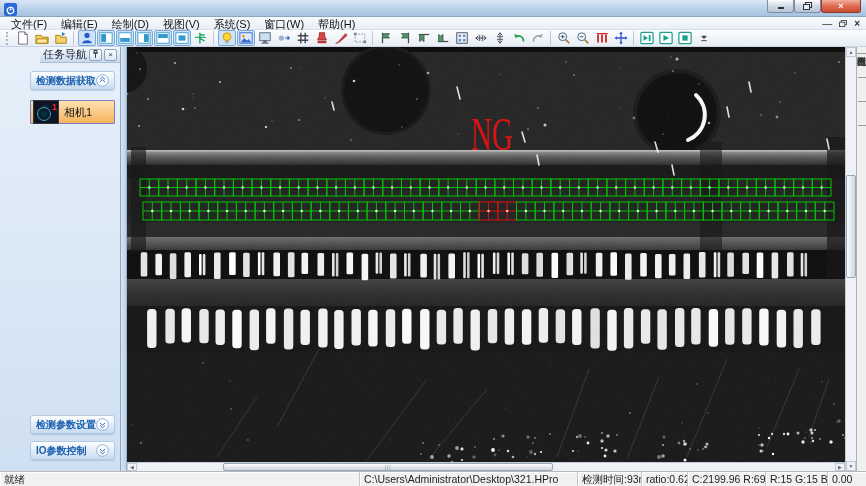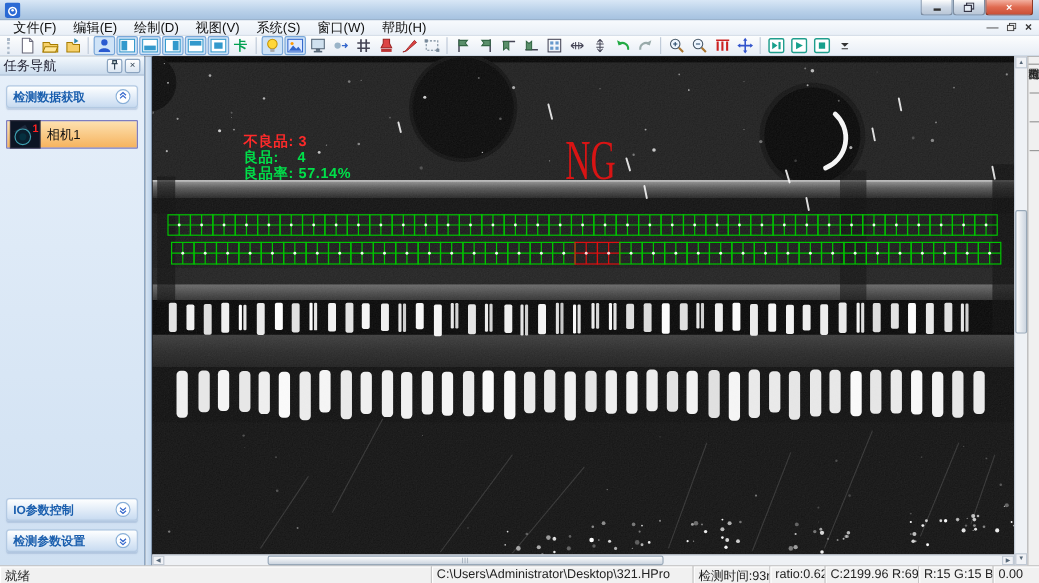--- a/index.html
+++ b/index.html
@@ -24,21 +24,21 @@
   .toolbar{height:17px;background:linear-gradient(#fcfdfe,#e7edf5);display:flex;align-items:center;padding:0 2px 0 6px;border-bottom:1px solid #c9d4e2;}
   .tb-grip{width:3px;height:13px;border-left:2px dotted #aab8c8;margin-right:4px;}
   .tsep{width:1px;height:14px;background:#c0cbd9;margin:0 3px;}
   .ticon{width:18px;height:16px;display:flex;align-items:center;justify-content:center;flex:0 0 auto;margin:0 0.5px;}
   .ticon svg{width:14px;height:14px;display:block;}
   .ticon.on{background:#cfe3f7;border:1px solid #7aa7d8;border-radius:2px;}
   .ticon.card{font-size:11px;font-weight:bold;color:#00a050;}
 
   
   .content{display:flex;height:424px;background:#000;}
-  .sidebar{width:121px;background:linear-gradient(#e7f0fa,#cfe0f2);border-right:1px solid #8fa8c4;display:flex;flex-direction:column;}
+  .sidebar{width:121px;background:linear-gradient(#e7f0fa,#cfe0f2);border-right:1px solid #8fa8c4;display:flex;flex-direction:column;align-items:flex-end;}
   .sb-title{height:16px;background:linear-gradient(#f4f9fd,#c9daec);border-bottom:1px solid #a8bcd2;display:flex;align-items:center;padding:0 3px;font-size:11px;color:#223;}
   .sb-title .lbl{flex:1;}
   .sb-btn{width:13px;height:12px;border:1px solid #8ba4c0;background:linear-gradient(#fff,#dbe6f2);border-radius:2px;display:flex;align-items:center;justify-content:center;font-size:8px;color:#345;margin-left:2px;line-height:1;}
   .sb-body{flex:1;display:flex;flex-direction:column;padding:8px 5px 4px 5px;}
   .panel-hdr{height:19px;border-radius:3px;background:linear-gradient(#feffff,#c8dbf1);border:1px solid #b3c9e2;color:#1b5fae;font-weight:bold;font-size:10px;display:flex;align-items:center;padding:0 5px;margin-bottom:7px;box-shadow:0 1px 1px rgba(120,150,190,.35);}
   .panel-hdr .lbl{flex:1;}
   .chev{width:13px;height:13px;flex:0 0 auto;}
   .sb-item{display:flex;align-items:center;gap:5px;padding:2px 2px;font-size:11px;color:#111;margin:3px 0;}
   .sb-item .ic24{width:26px;height:24px;flex:0 0 auto;}
   .sb-item.selected{background:linear-gradient(#fde1b0,#f6b35e);border:1px solid #7d7dc0;border-radius:1px;height:24px;padding:1px 2px;}
@@ -367,28 +367,28 @@
                   <circle cx="11" cy="14" r="6.5" fill="#0a1f2e" stroke="#3fa0b0"></circle>
                   <circle cx="11" cy="14" r="3" fill="#06303f"></circle>
                   <text x="19" y="10" fill="#f22" font-size="9" font-weight="bold" font-family="Liberation Sans,sans-serif">1</text>
                 </svg></span>
               <span>相机1</span>
             </div>
           </div>
         <div class="sb-spacer"></div>
         <div id="sidebar-panels">
             <div class="panel-hdr">
-              <span class="lbl">IO参数控制</span>
+              <span class="lbl">检测参数设置</span>
               <span class="chev"><svg viewBox="0 0 13 13">
                   <circle cx="6.5" cy="6.5" r="5.8" fill="#fff" stroke="#8ab0d8"></circle>
                   <path d="M4 5l2.5 2.3L9 5M4 7.6l2.5 2.3L9 7.6" stroke="#36c" fill="none"></path>
                 </svg></span>
             </div>
             <div class="panel-hdr">
-              <span class="lbl">检测参数设置</span>
+              <span class="lbl">IO参数控制</span>
               <span class="chev"><svg viewBox="0 0 13 13">
                   <circle cx="6.5" cy="6.5" r="5.8" fill="#fff" stroke="#8ab0d8"></circle>
                   <path d="M4 5l2.5 2.3L9 5M4 7.6l2.5 2.3L9 7.6" stroke="#36c" fill="none"></path>
                 </svg></span>
             </div>
           </div>
       </div>
     </div>
 
     <div class="splitter"></div>
@@ -1012,21 +1012,20 @@
               <rect x="669.6" y="155" width="18.7" height="18" fill="none" stroke="#00c400" stroke-width="1"></rect>
               <line x1="679.0" y1="155" x2="679.0" y2="173" stroke="#00c400" stroke-width="1"></line>
               <line x1="669.6" y1="164.0" x2="688.3" y2="164.0" stroke="#00c400" stroke-width="1"></line>
               <circle cx="679.0" cy="164.0" r="1.2" fill="#eaffea"></circle>
               <rect x="688.3" y="155" width="18.7" height="18" fill="none" stroke="#00c400" stroke-width="1"></rect>
               <line x1="697.7" y1="155" x2="697.7" y2="173" stroke="#00c400" stroke-width="1"></line>
               <line x1="688.3" y1="164.0" x2="707.0" y2="164.0" stroke="#00c400" stroke-width="1"></line>
               <circle cx="697.7" cy="164.0" r="1.2" fill="#eaffea"></circle>
             </g>
         </svg>
-        <div class="ov-stats" id="ov-stats"><div style="color: rgb(255, 42, 42);">不良品: 3</div><div style="color: rgb(0, 224, 74);">良品:    4</div><div style="color: rgb(0, 224, 74);">良品率: 57.14%</div></div>
         <div class="ov-ng">NG</div>
       </div>
       <div class="hscroll">
         <span class="hs-arrow" style="left:0">◀</span>
         <span class="hs-thumb">|||</span>
         <span class="hs-arrow" style="right:0">▶</span>
       </div>
     </div>
 
     <div class="vscroll">

